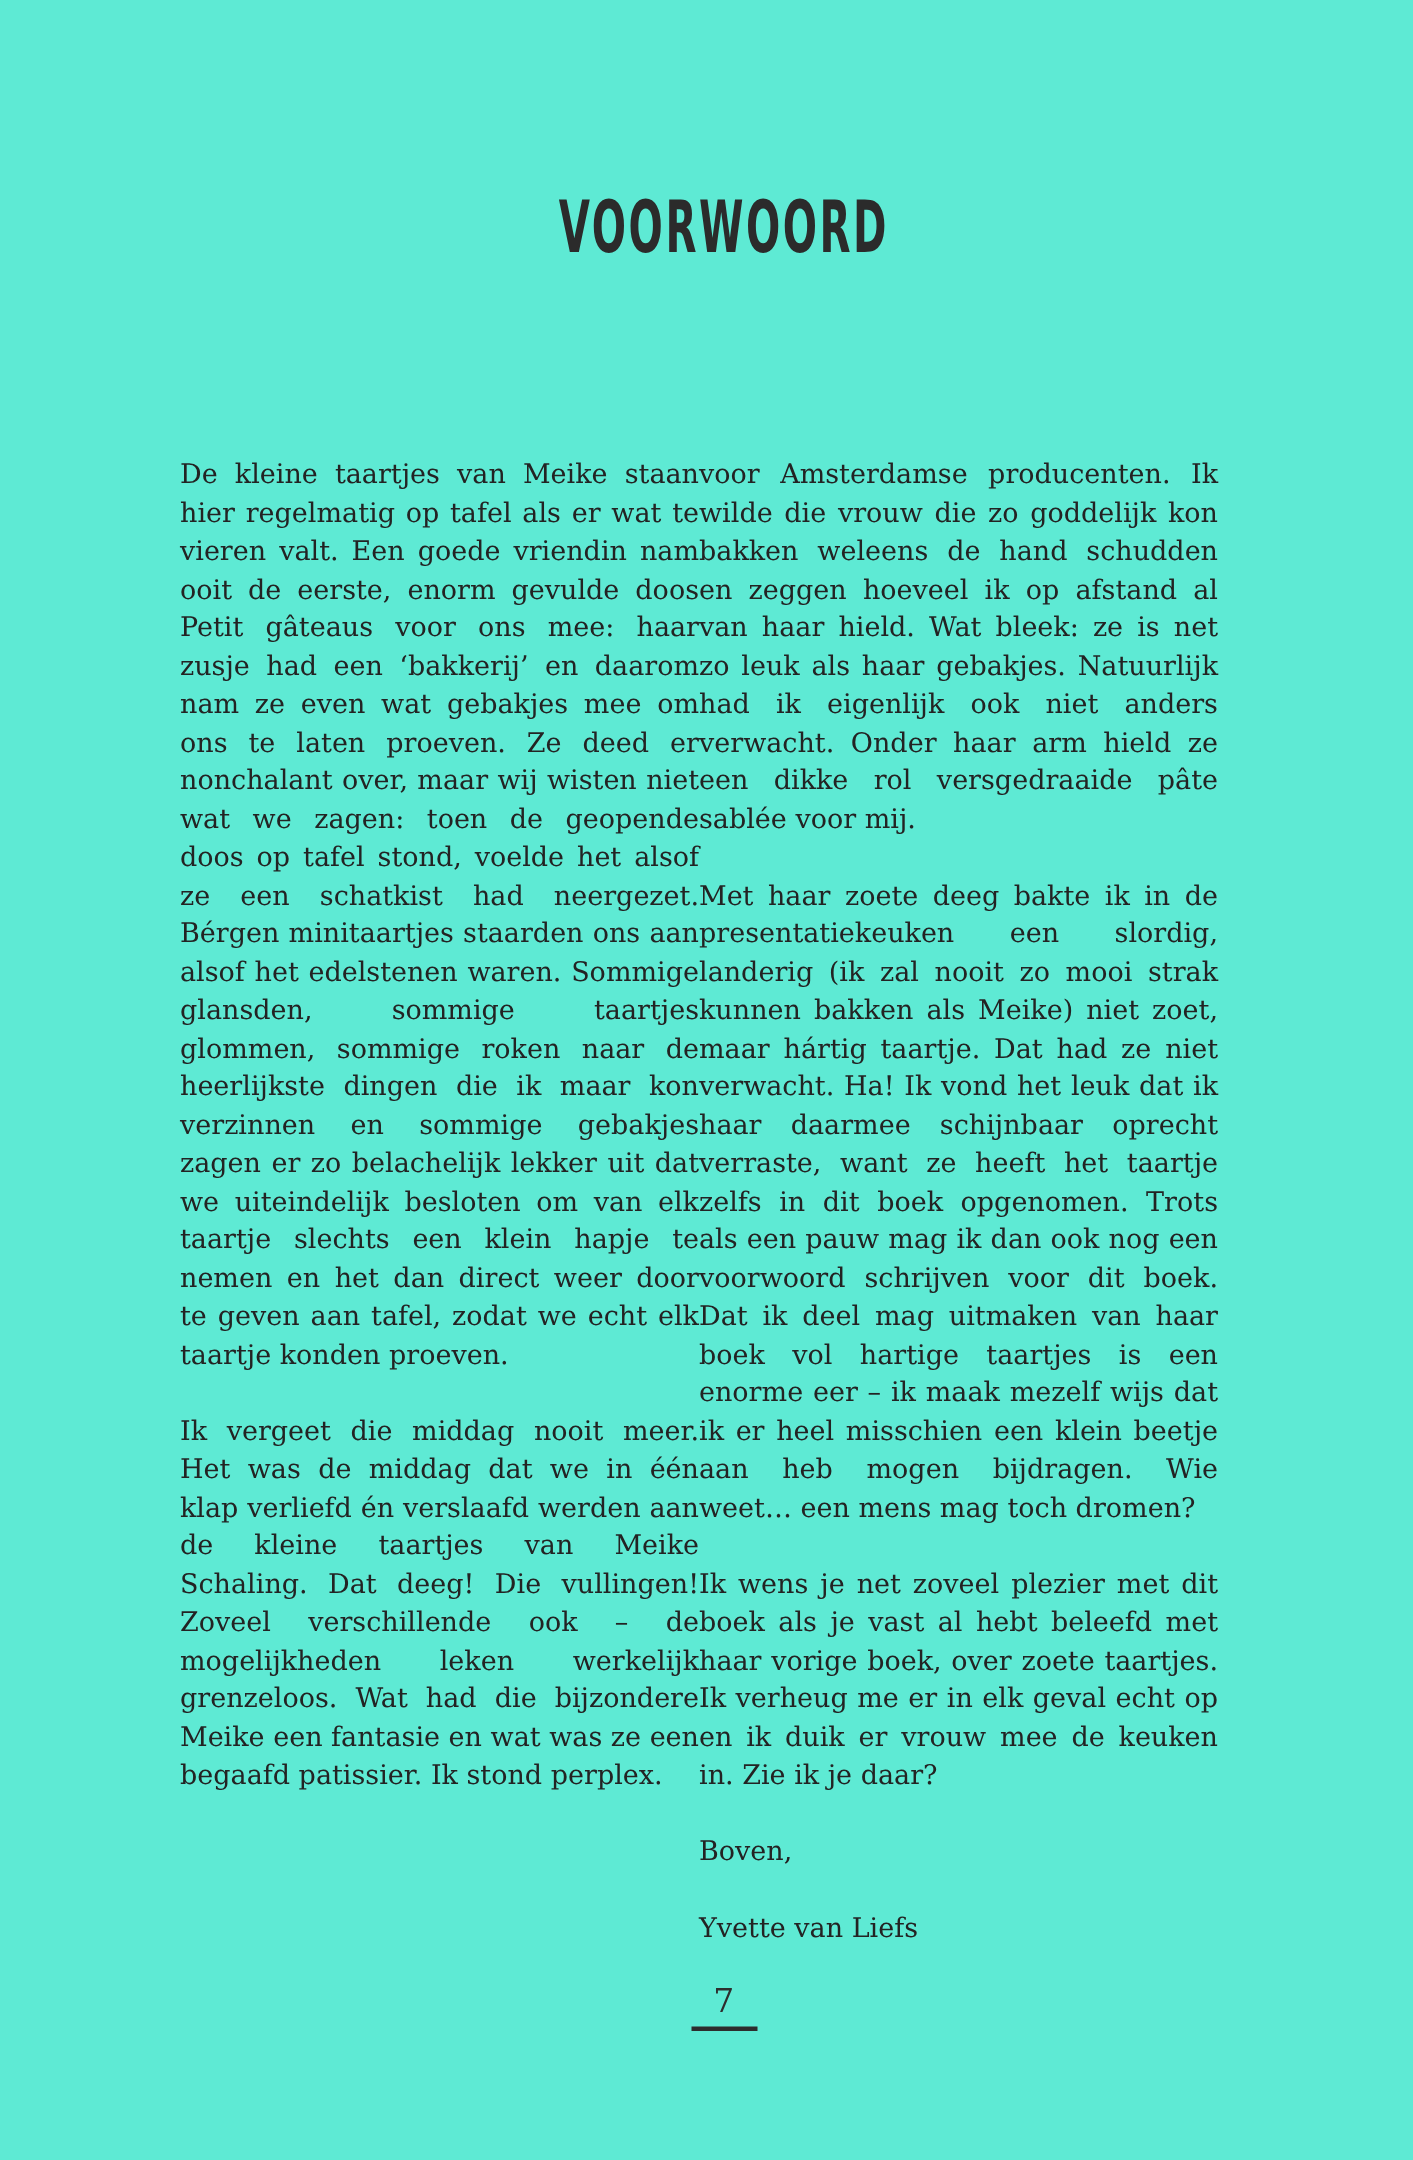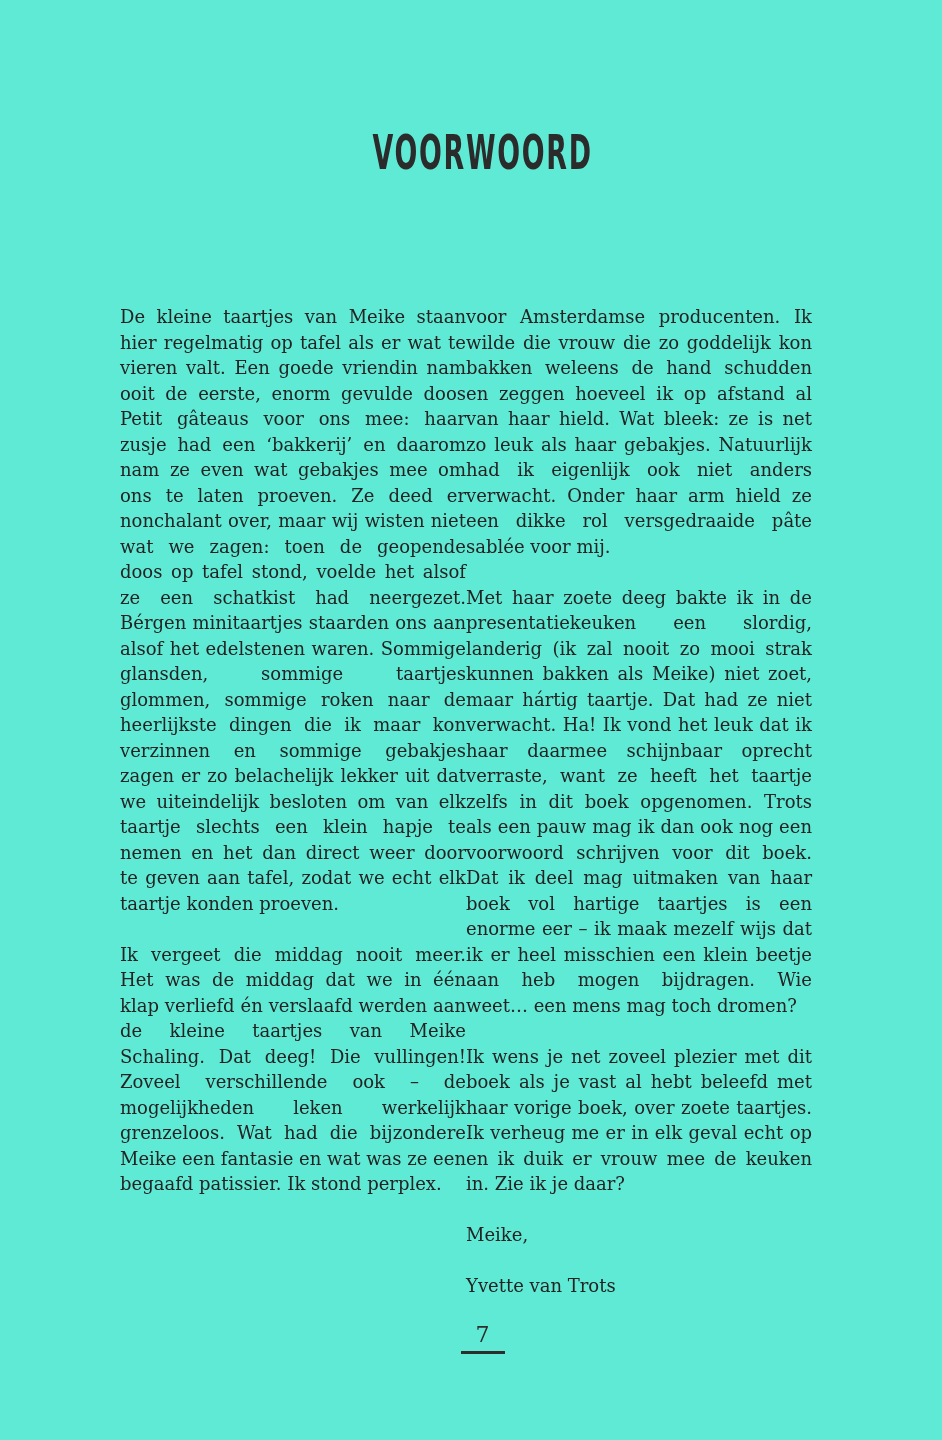--- a/index.html
+++ b/index.html
@@ -97,22 +97,22 @@
 
   <section class="columns">
     <div class="col">
         <p>De kleine taartjes van Meike staan hier regelmatig op tafel als er wat te vieren valt. Een goede vriendin nam ooit de eerste, enorm gevulde doos Petit gâteaus voor ons mee: haar zusje had een ‘bakkerij’ en daarom nam ze even wat gebakjes mee om ons te laten proeven. Ze deed er nonchalant over, maar wij wisten niet wat we zagen: toen de geopende doos op tafel stond, voelde het alsof ze een schatkist had neergezet. Bérgen minitaartjes staarden ons aan alsof het edelstenen waren. Sommige glansden, sommige taartjes glommen, sommige roken naar de heerlijkste dingen die ik maar kon verzinnen en sommige gebakjes zagen er zo belachelijk lekker uit dat we uiteindelijk besloten om van elk taartje slechts een klein hapje te nemen en het dan direct weer door te geven aan tafel, zodat we echt elk taartje konden proeven.</p>
         <p>Ik vergeet die middag nooit meer. Het was de middag dat we in één klap verliefd én verslaafd werden aan de kleine taartjes van Meike Schaling. Dat deeg! Die vullingen! Zoveel verschillende ook – de mogelijkheden leken werkelijk grenzeloos. Wat had die bijzondere Meike een fantasie en wat was ze een begaafd patissier. Ik stond perplex.</p>
       </div>
     <div class="col">
         <p>voor Amsterdamse producenten. Ik wilde die vrouw die zo goddelijk kon bakken weleens de hand schudden en zeggen hoeveel ik op afstand al van haar hield. Wat bleek: ze is net zo leuk als haar gebakjes. Natuurlijk had ik eigenlijk ook niet anders verwacht. Onder haar arm hield ze een dikke rol versgedraaide pâte sablée voor mij.</p>
         <p>Met haar zoete deeg bakte ik in de presentatiekeuken een slordig, landerig (ik zal nooit zo mooi strak kunnen bakken als Meike) niet zoet, maar hártig taartje. Dat had ze niet verwacht. Ha! Ik vond het leuk dat ik haar daarmee schijnbaar oprecht verraste, want ze heeft het taartje zelfs in dit boek opgenomen. Trots als een pauw mag ik dan ook nog een voorwoord schrijven voor dit boek. Dat ik deel mag uitmaken van haar boek vol hartige taartjes is een enorme eer – ik maak mezelf wijs dat ik er heel misschien een klein beetje aan heb mogen bijdragen. Wie weet… een mens mag toch dromen?</p>
         <p>Ik wens je net zoveel plezier met dit boek als je vast al hebt beleefd met haar vorige boek, over zoete taartjes. Ik verheug me er in elk geval echt op en ik duik er vrouw mee de keuken in. Zie ik je daar?</p>
-        <p>Meike,</p>
-        <p>Yvette van Trots</p>
+        <p>Boven,</p>
+        <p>Yvette van Liefs</p>
       </div>
   </section>
 
   <footer class="footer">
     <div class="page-number">7</div>
     <div class="page-number-rule"></div>
   </footer>
 
 </main>
 

